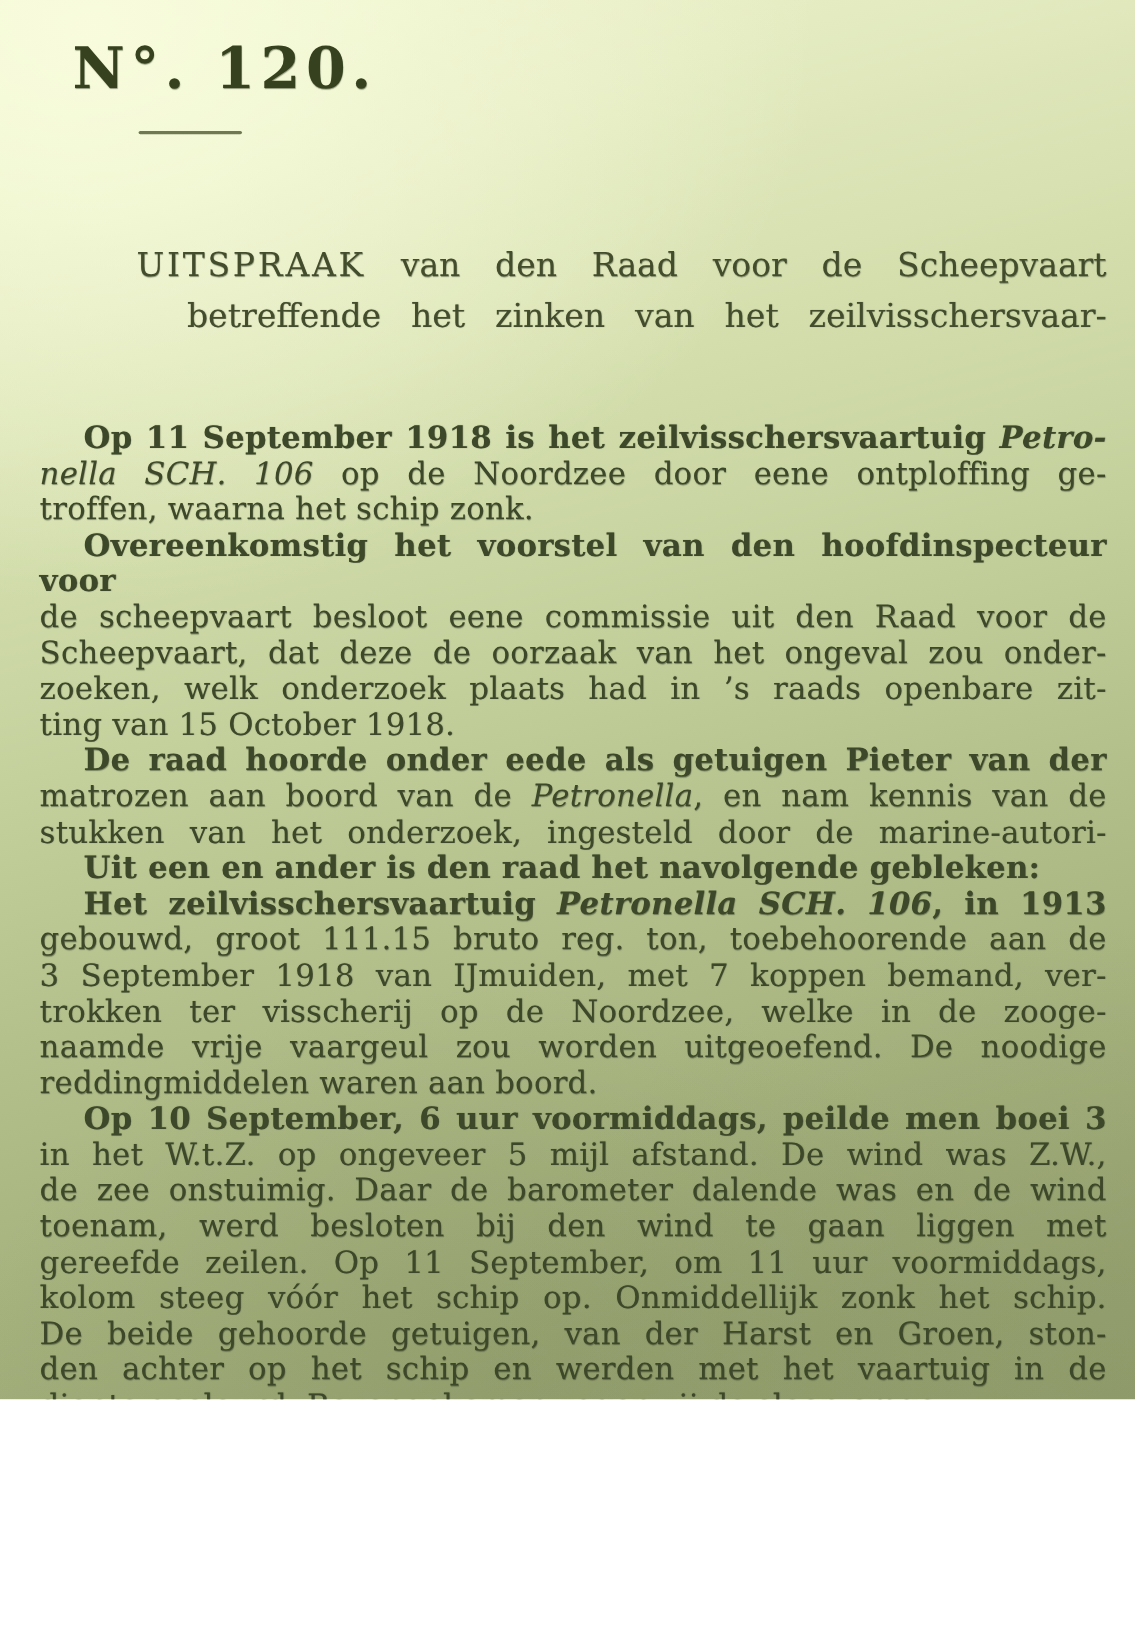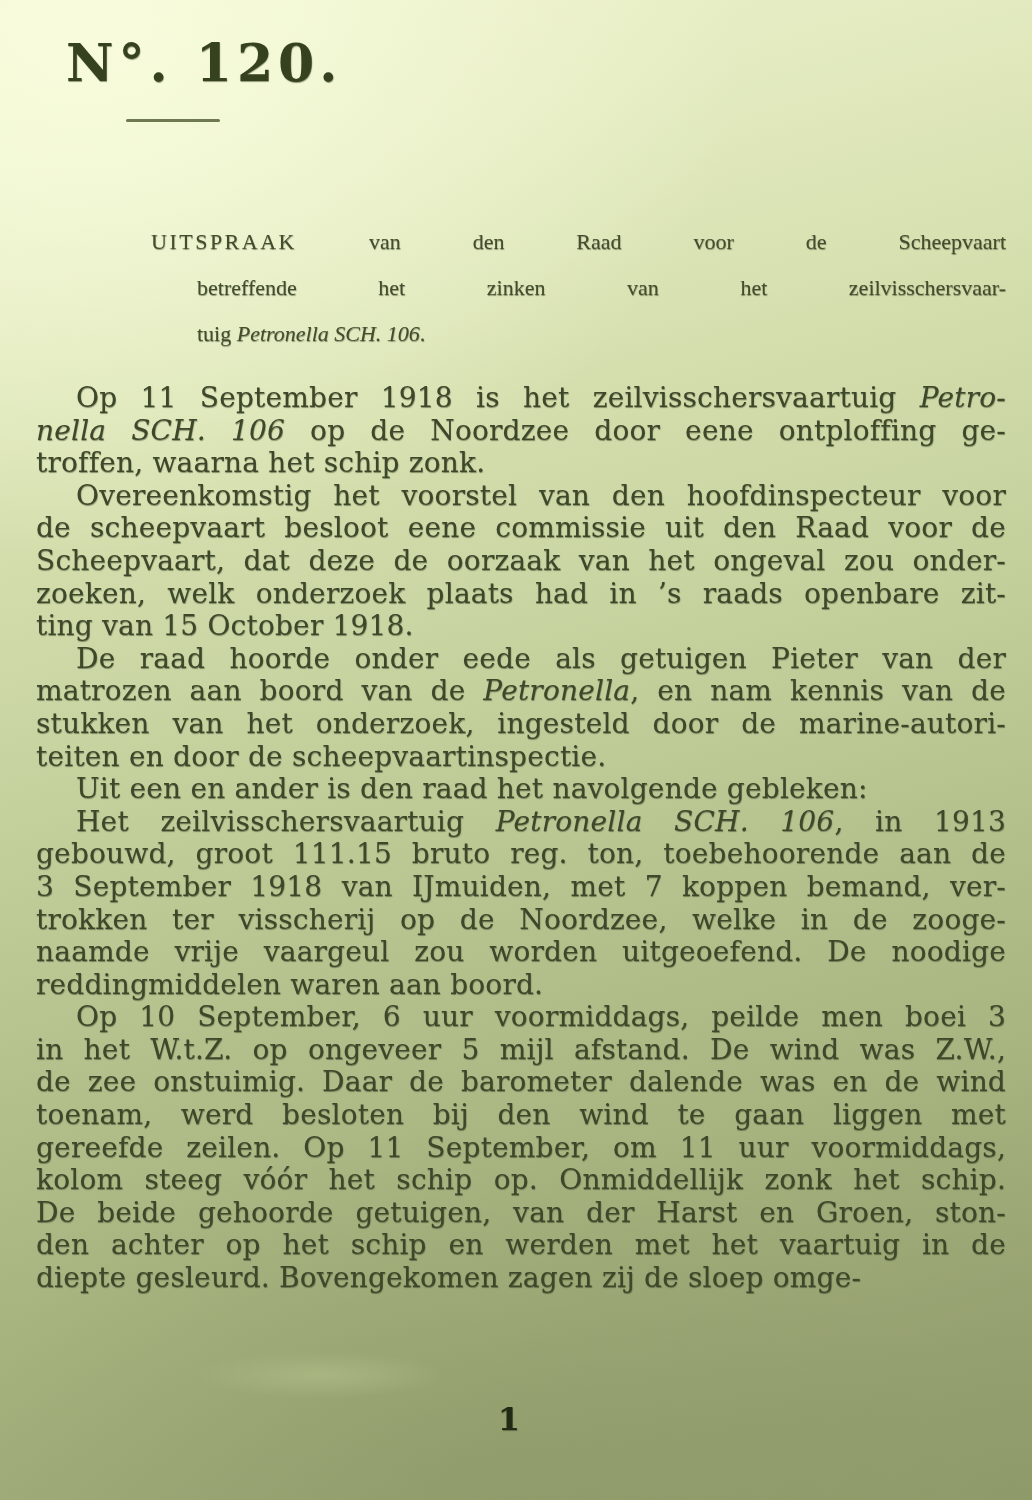--- a/index.html
+++ b/index.html
@@ -1,19 +1,19 @@
 <!DOCTYPE html>
 <html><head>
 <meta charset="utf-8">
 <style>
   html, body { margin: 0; padding: 0; }
   .page {
     position: relative;
     width: 1032px;
-    height: 1500px;
+    height: 1272px;
     overflow: hidden;
     font-family: "DejaVu Serif", "Liberation Serif", serif;
     color: #3d4729;
     background:
       radial-gradient(ellipse 950px 750px at 8% 2%, rgba(249,253,222,0.95), rgba(249,253,222,0) 70%),
       radial-gradient(ellipse 800px 600px at 98% 100%, rgba(125,136,90,0.30), rgba(125,136,90,0) 72%),
       radial-gradient(ellipse 700px 500px at 45% 98%, rgba(120,132,85,0.28), rgba(120,132,85,0) 70%),
       linear-gradient(165deg, #edf2cc 0%, #e4ebc1 14%, #d5dfae 30%, #c4d19d 46%, #b3c08c 62%, #a4b17d 78%, #99a573 92%, #96a270 100%);
     text-shadow: 0.4px 0.5px 0.9px rgba(45,55,30,0.5);
   }
@@ -21,35 +21,34 @@
     position: absolute; left: 66px; top: 32px;
     font-size: 52px; font-weight: bold; letter-spacing: 5px;
     color: #36421f;
   }
   .doc-number-rule {
     position: absolute; left: 126px; top: 119px;
     width: 94px; height: 3px;
     background: #4c572f; border-radius: 2px; opacity: 0.8;
   }
   .heading {
-    position: absolute; left: 151px; right: 26px; top: 219px;
-    font-size: 22px; line-height: 46px;
+    position: absolute; left: 124px; right: 26px; top: 219px;
+    font-size: 30px; line-height: 46px;
     padding-left: 46px;
     color: #434d2d;
-    font-family: Liberation Serif, serif;
   }
   .heading .line.first { text-indent: -46px; }
   .heading .line.first span:first-child { letter-spacing: 2.5px; }
   .body-text {
     position: absolute; left: 36px; right: 26px; top: 382px;
     font-size: 28px; line-height: 32.6px; letter-spacing: 0.2px;
   }
   .line { text-align: justify; text-align-last: justify; }
   .line.last { text-align-last: auto; }
-  .para .line.first { text-indent: 40px; }
+  .para .line.first { text-indent: 40px; font-weight: bold; }
   em { font-style: italic; }
   .fade-spot {
     position: absolute; left: 195px; top: 1352px; width: 250px; height: 46px;
     background: radial-gradient(ellipse at center, rgba(172,184,132,0.85), rgba(172,184,132,0) 72%);
     pointer-events: none;
   }
   .page-footer {
     position: absolute; left: 0; right: 14px; top: 1400px;
     text-align: center;
     font-size: 32px; font-weight: bold;
@@ -61,41 +60,39 @@
 
 <div class="page">
 
   <div class="doc-number">N°. 120.</div>
 
   <div class="doc-number-rule"></div>
 
   <div class="heading">
       <div class="line first"><span>UITSPRAAK</span><span> van den Raad voor de Scheepvaart</span></div>
       <div class="line"><span>betreffende het zinken van het zeilvisschersvaar-</span></div>
-      <div class="line last"><span>tuig </span><em>Petronella SCH. 106</em><span>.</span></div>
     </div>
 
   <div class="body-text">
       <div class="para">
         <div class="line first"><span>Op 11 September 1918 is het zeilvisschersvaartuig </span><em>Petro-</em></div>
         <div class="line"><em>nella SCH. 106</em><span> op de Noordzee door eene ontploffing ge-</span></div>
         <div class="line last"><span>troffen, waarna het schip zonk.</span></div>
       </div>
       <div class="para">
         <div class="line first"><span>Overeenkomstig het voorstel van den hoofdinspecteur voor</span></div>
         <div class="line"><span>de scheepvaart besloot eene commissie uit den Raad voor de</span></div>
         <div class="line"><span>Scheepvaart, dat deze de oorzaak van het ongeval zou onder-</span></div>
         <div class="line"><span>zoeken, welk onderzoek plaats had in ’s raads openbare zit-</span></div>
         <div class="line last"><span>ting van 15 October 1918.</span></div>
       </div>
       <div class="para">
         <div class="line first"><span>De raad hoorde onder eede als getuigen Pieter van der</span></div>
         <div class="line"><span>matrozen aan boord van de </span><em>Petronella</em><span>, en nam kennis van de</span></div>
         <div class="line"><span>stukken van het onderzoek, ingesteld door de marine-autori-</span></div>
-        <div class="line last"><span>teiten en door de scheepvaartinspectie.</span></div>
       </div>
       <div class="para">
         <div class="line first last"><span>Uit een en ander is den raad het navolgende gebleken:</span></div>
       </div>
       <div class="para">
         <div class="line first"><span>Het zeilvisschersvaartuig </span><em>Petronella SCH. 106</em><span>, in 1913</span></div>
         <div class="line"><span>gebouwd, groot 111.15 bruto reg. ton, toebehoorende aan de</span></div>
         <div class="line"><span>3 September 1918 van IJmuiden, met 7 koppen bemand, ver-</span></div>
         <div class="line"><span>trokken ter visscherij op de Noordzee, welke in de zooge-</span></div>
         <div class="line"><span>naamde vrije vaargeul zou worden uitgeoefend. De noodige</span></div>

